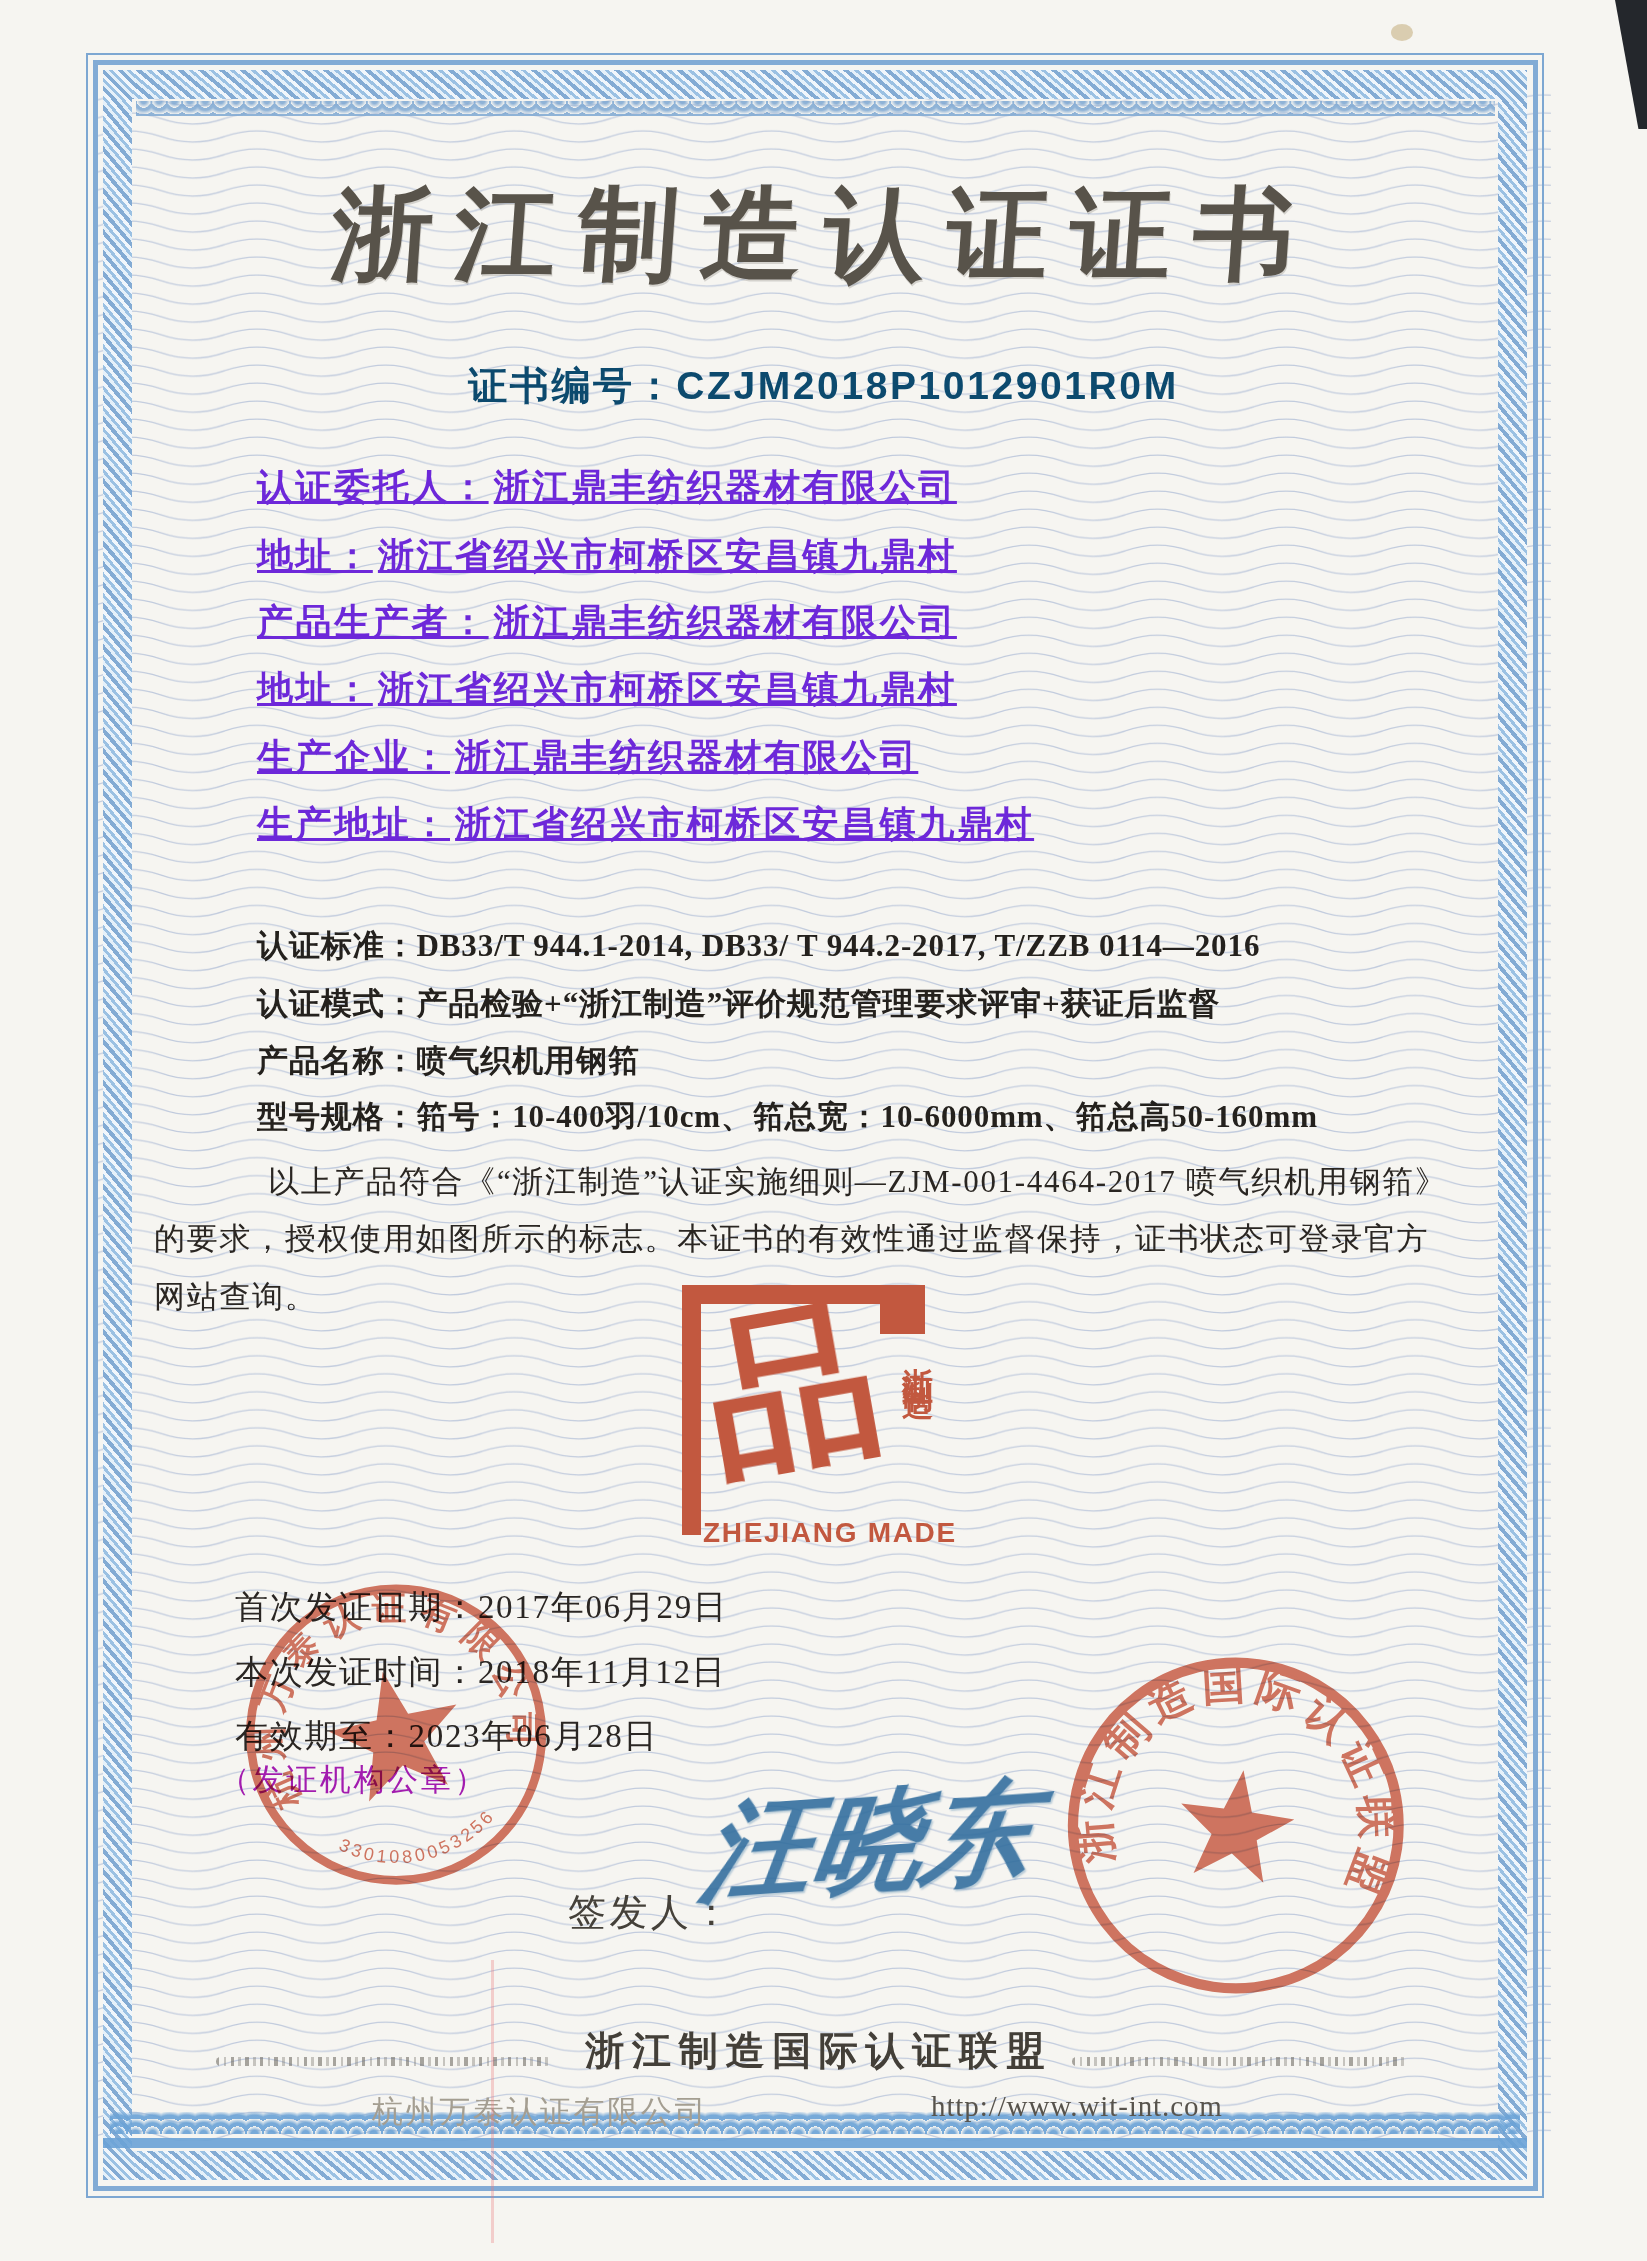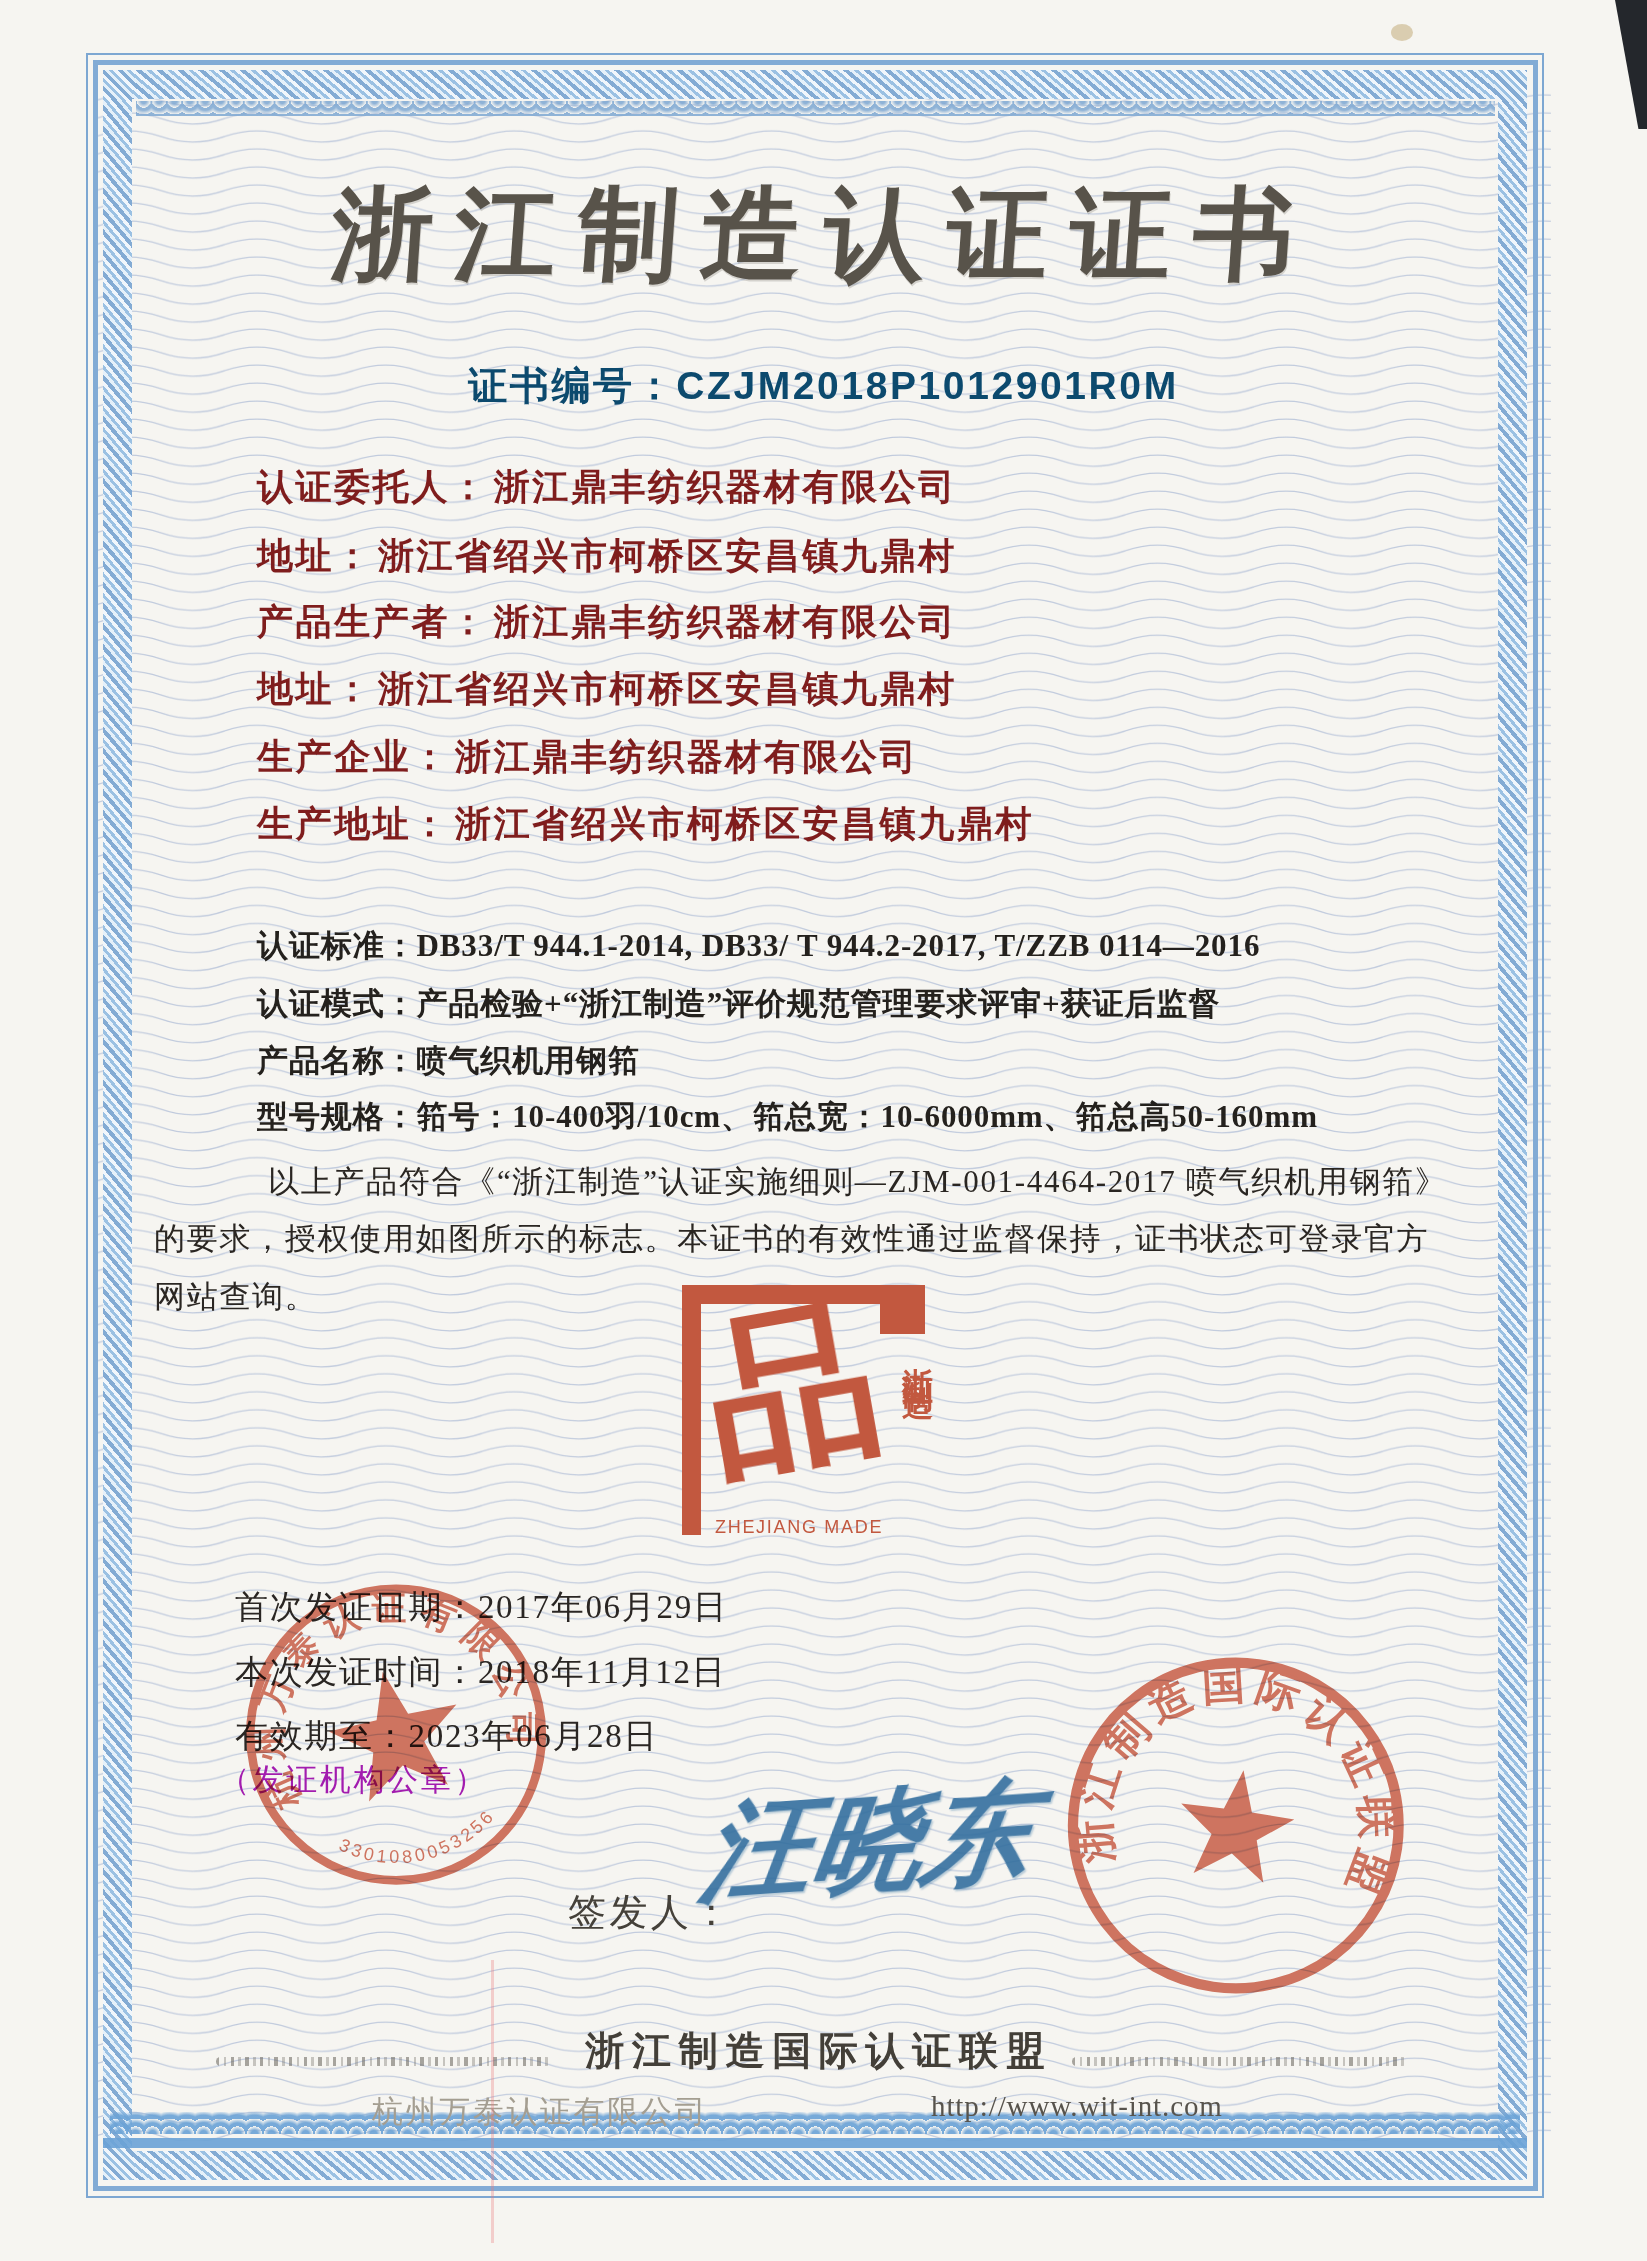--- a/index.html
+++ b/index.html
@@ -29,21 +29,21 @@
   .bottom-accent{position:absolute; left:103px; top:2138px; width:1424px; height:10.3px;
     background:#6aa2d6; opacity:.9;}
   
   .title{position:absolute; top:168px; left:50%; transform:translateX(-50%) skewX(-4deg);
     font-size:101px; font-weight:700; letter-spacing:22px; white-space:nowrap;
     color:#58534a; text-shadow:0.9px 1.7px 0 rgba(60,55,45,.18);}
   .cert-line{position:absolute; top:359px; left:50%; transform:translateX(-50%);
     font-family:"Liberation Sans", sans-serif; font-size:39px; font-weight:700;
     letter-spacing:2.6px; white-space:nowrap; color:#0c4a6e;}
   .field-line{position:absolute; left:257px; font-size:36px; font-weight:700;
-    letter-spacing:2.6px; white-space:nowrap; color:#7f1d1d;}
+    letter-spacing:2.6px; white-space:nowrap; color:#6d28d9;text-decoration:underline;}
   .field-line .lab{margin-right:5.1px;}
   .spec-line{position:absolute; left:257px; font-size:31px; font-weight:700;
     letter-spacing:0.9px; white-space:nowrap; color:#24211d;}
   .stmt-line{position:absolute; font-size:31px; font-weight:400; letter-spacing:1.7px;
     white-space:nowrap; color:#2a2622;}
   .date-line{position:absolute; left:219px; font-size:33px; letter-spacing:1.7px;
     white-space:nowrap; color:#2a2623;margin-left:16px;}
   .seal-note{position:absolute; left:219px; top:1759px; font-size:31px;
     letter-spacing:2.6px; color:#a21caf;}
   .issuer-label{position:absolute; left:568px; top:1887px; font-size:38px;
@@ -52,22 +52,22 @@
     font-style:italic; font-weight:700; color:#2f6c9d; white-space:nowrap;
     transform:rotate(-4deg) skewX(-12deg); opacity:.88; filter:blur(0.4px);
     text-shadow:1.7px 1.7px 1.7px rgba(47,108,157,.35);}
   
   .logo{position:absolute; left:682px; top:1285px; width:257px; height:261px;}
   .logo .bar{position:absolute; background:#c2583f;}
   .logo-glyph{position:absolute; left:24px; top:15.4px; font-size:172px; line-height:180px;
     font-weight:700; color:#c2583f; transform:rotate(-10deg); filter:blur(0.3px);}
   .logo-vert{position:absolute; left:214px; top:58px; writing-mode:vertical-rl;
     font-size:31px; font-weight:700; letter-spacing:6.9px; color:#c2583f;}
-  .logo-caption{position:absolute; left:33px; top:232px; font-family:"Liberation Sans", sans-serif;
-    font-size:18px; font-weight:400; letter-spacing:1.7px; color:#c2583f; white-space:nowrap;}
+  .logo-caption{position:absolute; left:21px; top:232px; font-family:"Liberation Sans", sans-serif;
+    font-size:28px; font-weight:700; letter-spacing:1.7px; color:#c2583f; white-space:nowrap;}
   
   .stamp{position:absolute; mix-blend-mode:multiply; opacity:.82;}
   .stamp-left{left:225px; top:1563px; transform:rotate(-12deg);}
   .stamp-right{left:1047px; top:1637px; transform:rotate(8deg);}
   
   .alliance{position:absolute; top:2024px; left:50%; transform:translateX(-51%);
     font-size:39px; font-weight:700; letter-spacing:7.7px; white-space:nowrap; color:#433f38;}
   .flourish{position:absolute; top:2057px; height:8.6px; opacity:.65; border-radius:4.3px;
     background:repeating-linear-gradient(90deg, rgba(110,106,98,.9) 0 3.4px, transparent 3.4px 7.7px,
       rgba(110,106,98,.55) 7.7px 10.3px, transparent 10.3px 14.6px);}

